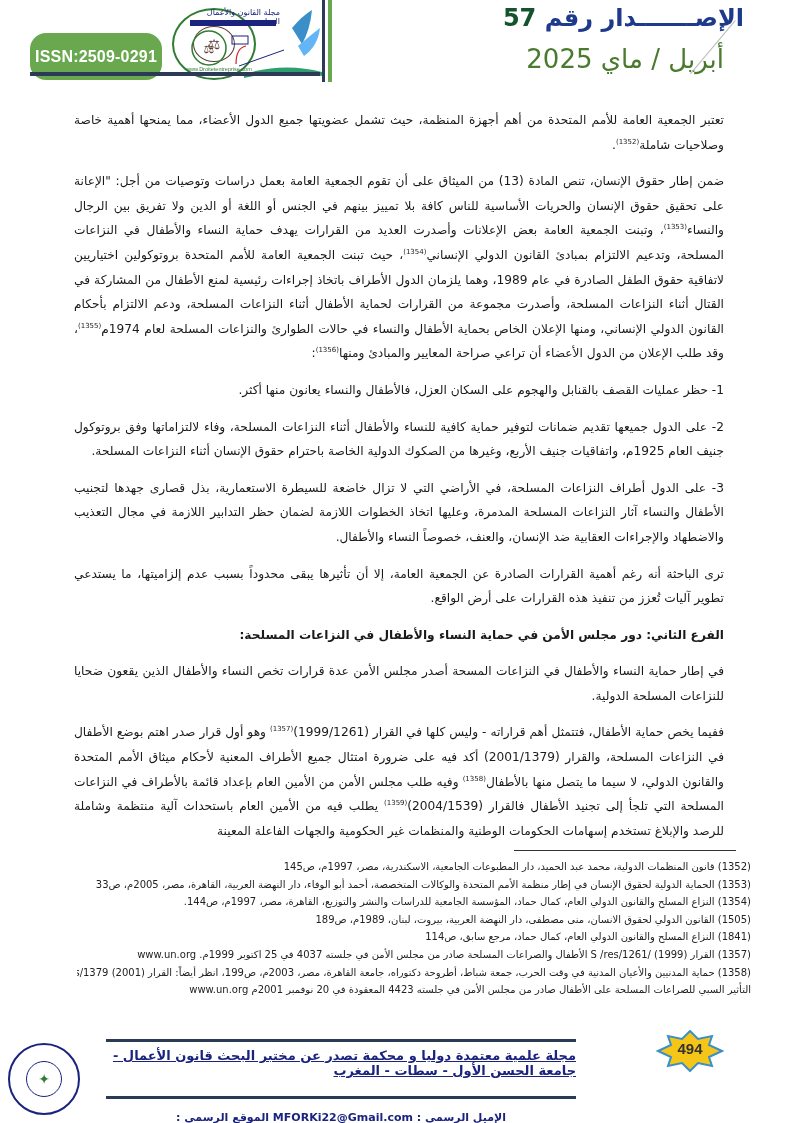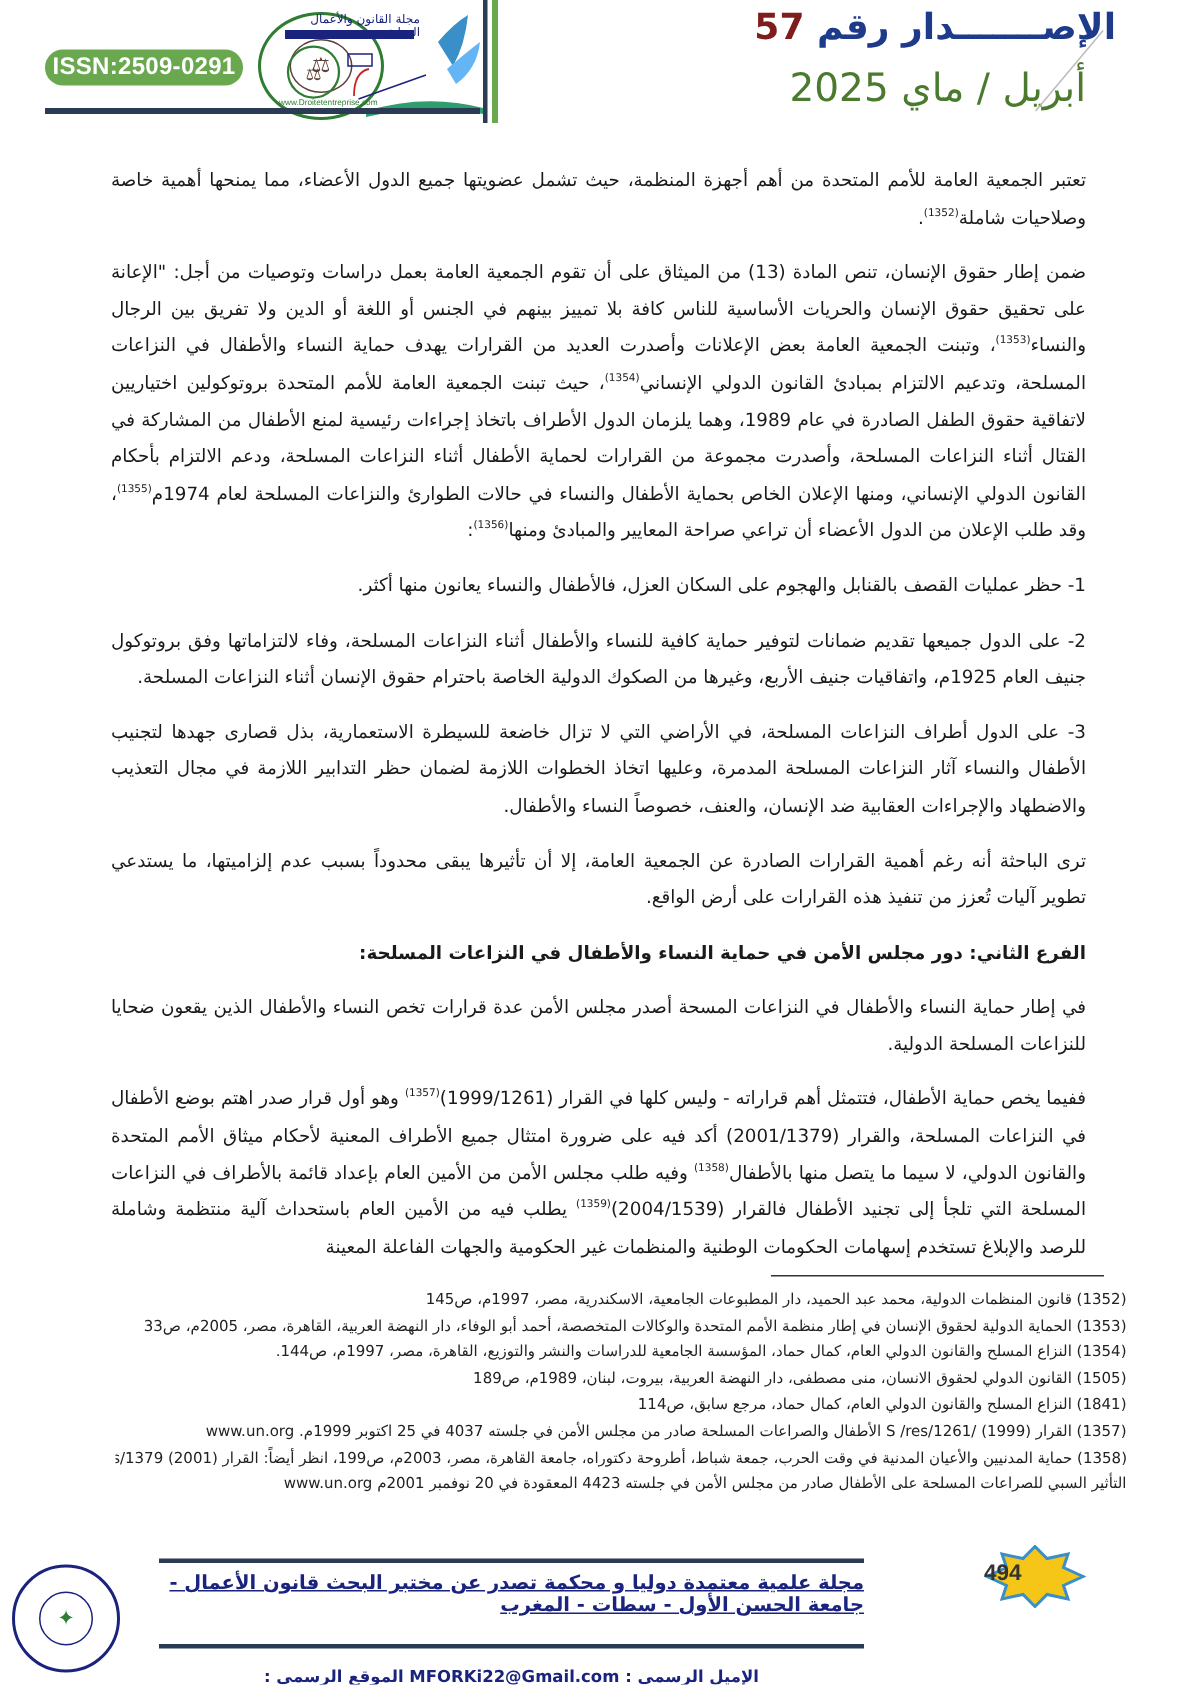--- a/index.html
+++ b/index.html
@@ -1,45 +1,45 @@
 <!DOCTYPE html>
 <html><head>
 <meta charset="utf-8">
 <style>
   html, body { margin:0; padding:0; background:#fff; }
   body { width:794px; height:1123px; position:relative; overflow:hidden; font-family:"DejaVu Sans", sans-serif; color:#1a1a1a; }
   .header { position:absolute; left:0; top:0; width:794px; height:88px; }
-  .issn { position:absolute; left:30px; top:33px; width:132px; height:24px; background:#6aa84f; border-radius:16px; color:#fff; font-family:"Liberation Sans", sans-serif; font-size:16px; font-weight:bold; display:flex; align-items:center; justify-content:center; letter-spacing:0.2px; }
+  .issn { position:absolute; left:30px; top:33px; width:132px; height:47px; background:#6aa84f; border-radius:16px; color:#fff; font-family:"Liberation Sans", sans-serif; font-size:16px; font-weight:bold; display:flex; align-items:center; justify-content:center; letter-spacing:0.2px; }
   .seal { position:absolute; border-radius:50%; border:2px solid #2e7d32; background:#fff; display:flex; align-items:center; justify-content:center; }
   .seal .inner { width:50%; height:50%; border-radius:50%; border:1px solid #5d4037; display:flex; align-items:center; justify-content:center; font-size:14px; color:#5d4037; }
   .seal1 { left:172px; top:8px; width:80px; height:68px; }
   .journal-logo { position:absolute; left:184px; top:6px; width:140px; height:72px; }
   .jl-title { position:absolute; left:190px; top:8px; width:90px; font-size:8px; color:#1a237e; text-align:right; direction:rtl; }
   .jl-sub { position:absolute; left:190px; top:20px; width:86px; height:6px; background:#1a237e; }
   .jl-url { position:absolute; left:186px; top:66px; font-size:5.5px; color:#2e7d32; font-family:"Liberation Sans", sans-serif; }
   .header-rule { position:absolute; left:30px; top:72px; width:290px; height:4px; background:#2b3a55; }
   .vbar1 { position:absolute; left:322px; top:0; width:3px; height:82px; background:#2b3a55; }
   .vbar2 { position:absolute; left:328px; top:0; width:4px; height:82px; background:#6aa84f; }
   .issue { position:absolute; right:50px; top:4px; direction:rtl; font-family:"DejaVu Sans", sans-serif; font-weight:bold; font-size:24px; color:#1e3a8a; }
-  .issue .num { color:#7f1d1d;text-align:right; }
+  .issue .num { color:#14532d;text-align:right; }
   .date { position:absolute; right:70px; top:44px; direction:rtl; font-family:"DejaVu Sans", sans-serif; font-weight:normal; font-size:26px; color:#4a7a2e; }
   .diag { position:absolute; left:735px; top:20px; width:1px; height:70px; background:#bbb; transform:rotate(40deg); transform-origin:top left; }
   .content { position:absolute; left:62px; top:96px; width:674px; direction:rtl; text-align:justify; font-family:"DejaVu Sans", sans-serif; font-size:12.2px; line-height:24.6px; }
   .content p { margin:12px; }
   .content .heading { font-weight:bold; }
   sup { font-size:7px; vertical-align:super; line-height:0; }
   .fn-rule { position:absolute; left:514px; top:850px; width:222px; height:1px; background:#333; }
   .footnotes { position:absolute; left:77px; top:858px; width:674px; direction:rtl; font-size:10px; line-height:17.6px; color:#222; }
   .footnotes div { white-space:nowrap; overflow:hidden; }
   .footer-rule { position:absolute; left:106px; height:3px; width:470px; background:#2b3a55; }
   .fr1 { top:1039px; } .fr2 { top:1096px; }
   .footer-line1 { position:absolute; left:106px; width:470px; top:1048px; direction:rtl; text-align:right; font-weight:bold; font-size:13px; color:#1a237e;text-decoration:underline; }
   .footer-line2 { position:absolute; left:106px; width:470px; top:1073px; direction:rtl; text-align:center; font-weight:bold; font-size:11px; color:#1a237e;margin-top:38px; }
   .page-badge { position:absolute; left:656px; top:1030px; width:68px; height:42px; }
-  .page-num { position:absolute; left:656px; top:1040px; width:68px; text-align:left; font-family:"Liberation Sans", sans-serif; font-weight:bold; font-size:15px; color:#333; }
+  .page-num { position:absolute; left:656px; top:1040px; width:68px; text-align:center; font-family:"Liberation Sans", sans-serif; font-weight:bold; font-size:15px; color:#333; }
   .seal2 { left:8px; top:1043px; width:68px; height:68px; border:2px solid #1a237e; }
 </style>
 </head>
 <body>
 
 <div class="header">
   <div class="issn">ISSN:2509-0291</div>
   <div class="seal seal1">
       <div class="inner">⚖</div>
     </div>

